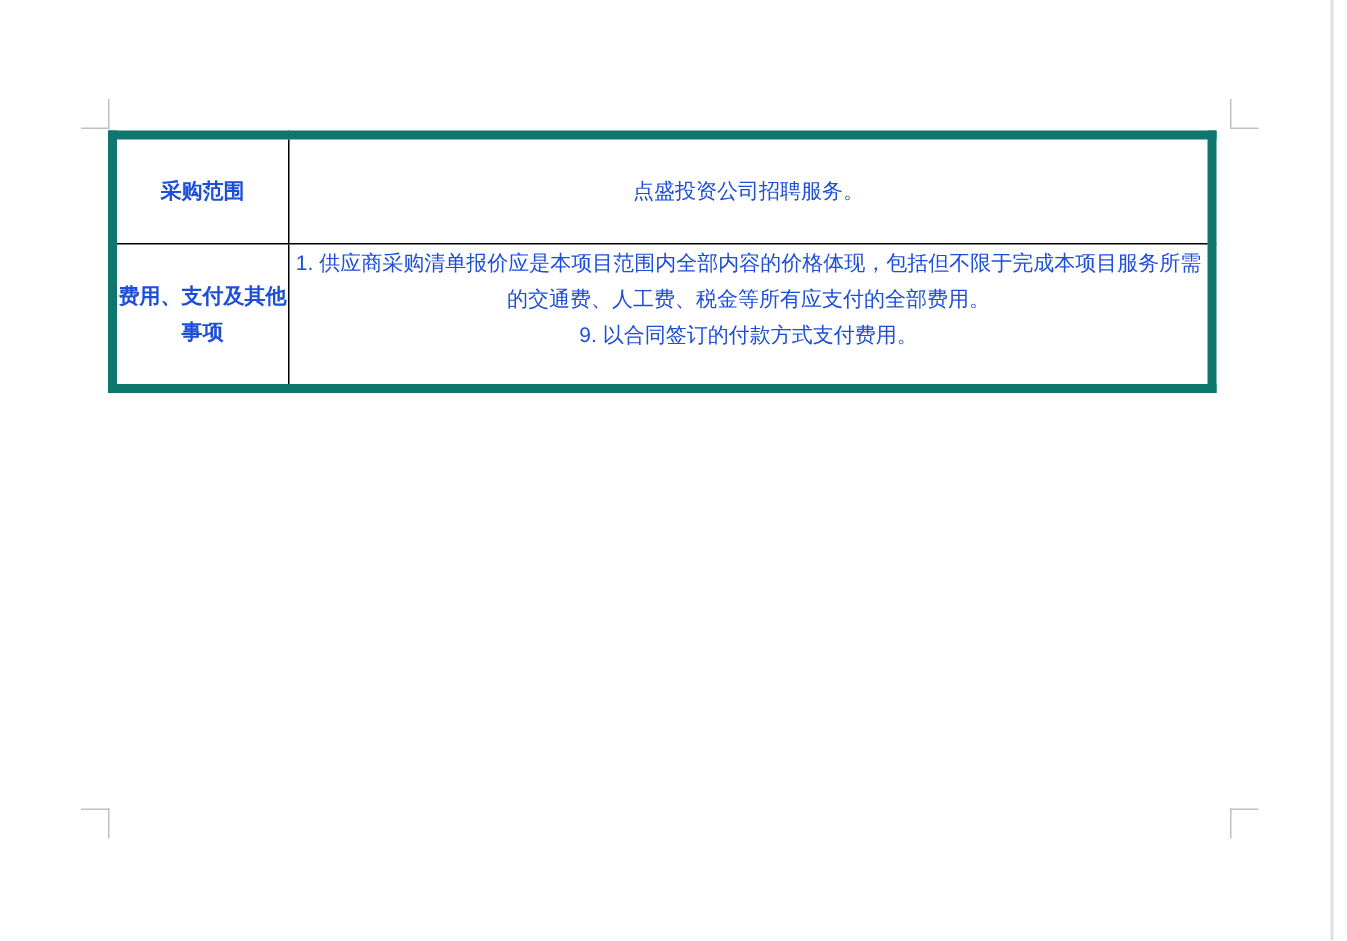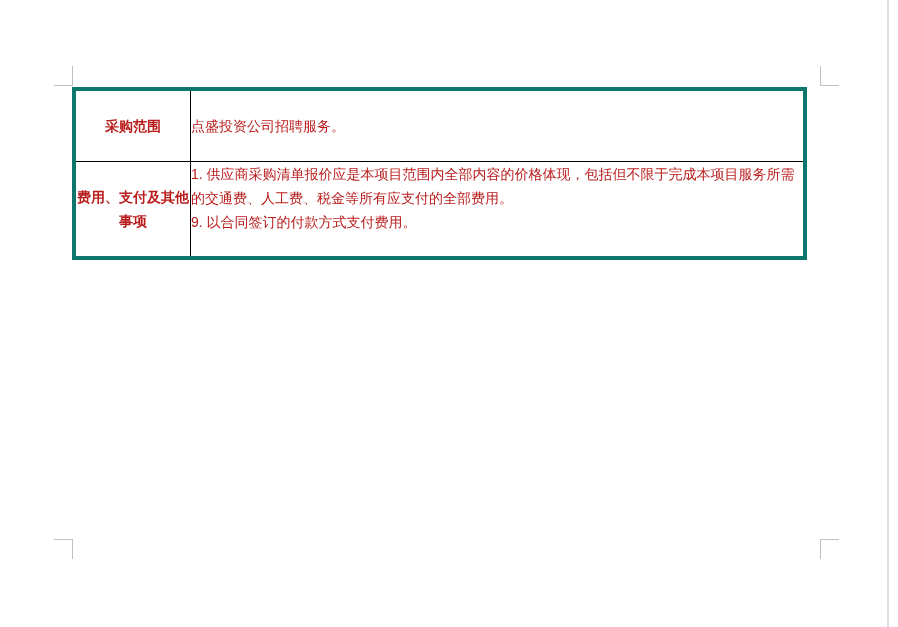--- a/index.html
+++ b/index.html
@@ -36,39 +36,39 @@
   .crop-mark.br { left: 820px; top: 539px; border-left: 1px solid #c0c0c0; border-top: 1px solid #c0c0c0; }
 
   
   table.doc-table {
     position: absolute;
     left: 72px;
     top: 87px;
     width: 728px;
     border-collapse: collapse;
     table-layout: fixed;
-    border: 4px solid #0f766e;
-    color: #b91c1c;
+    border: 6px solid #0f766e;
+    color: #1d4ed8;
   }
   table.doc-table td {
     border: 1px solid #000000;
     font-size: 14px;
     padding: 0;
   }
   td.label-cell {
     width: 114px;
     text-align: center;
     vertical-align: middle;
     font-weight: bold;
     line-height: 24px;
     padding: 0 1px;
   }
   td.content-cell {
     width: 612px;
-    text-align: left;
+    text-align: center;
     line-height: 24px;
     padding: 4px 6px 4px 5px;
   }
   td.v-mid { vertical-align: middle; }
   td.v-top { vertical-align: top; padding-top: 4px; }
   tr.row-1 { height: 72px; }
   tr.row-2 { height: 97px; }
   .para { margin: 0; }
 </style>
 </head>

